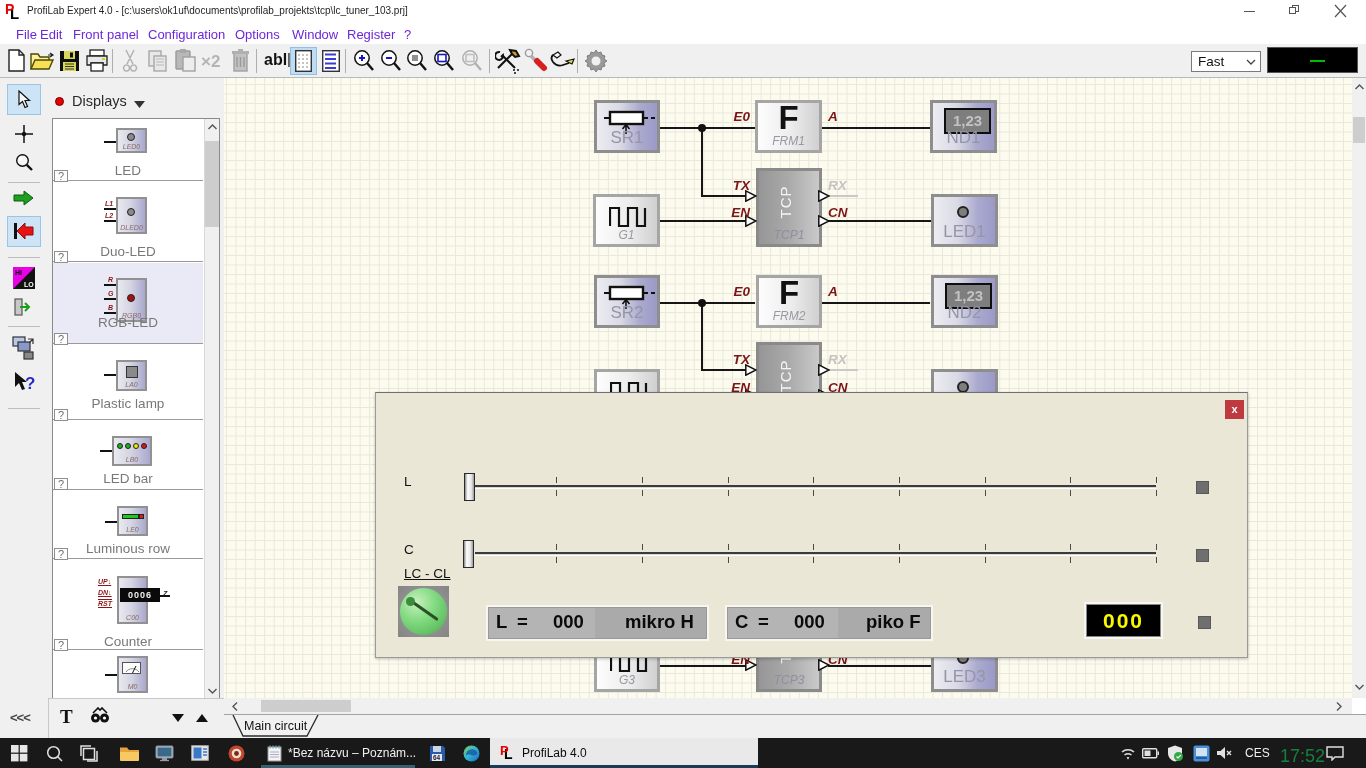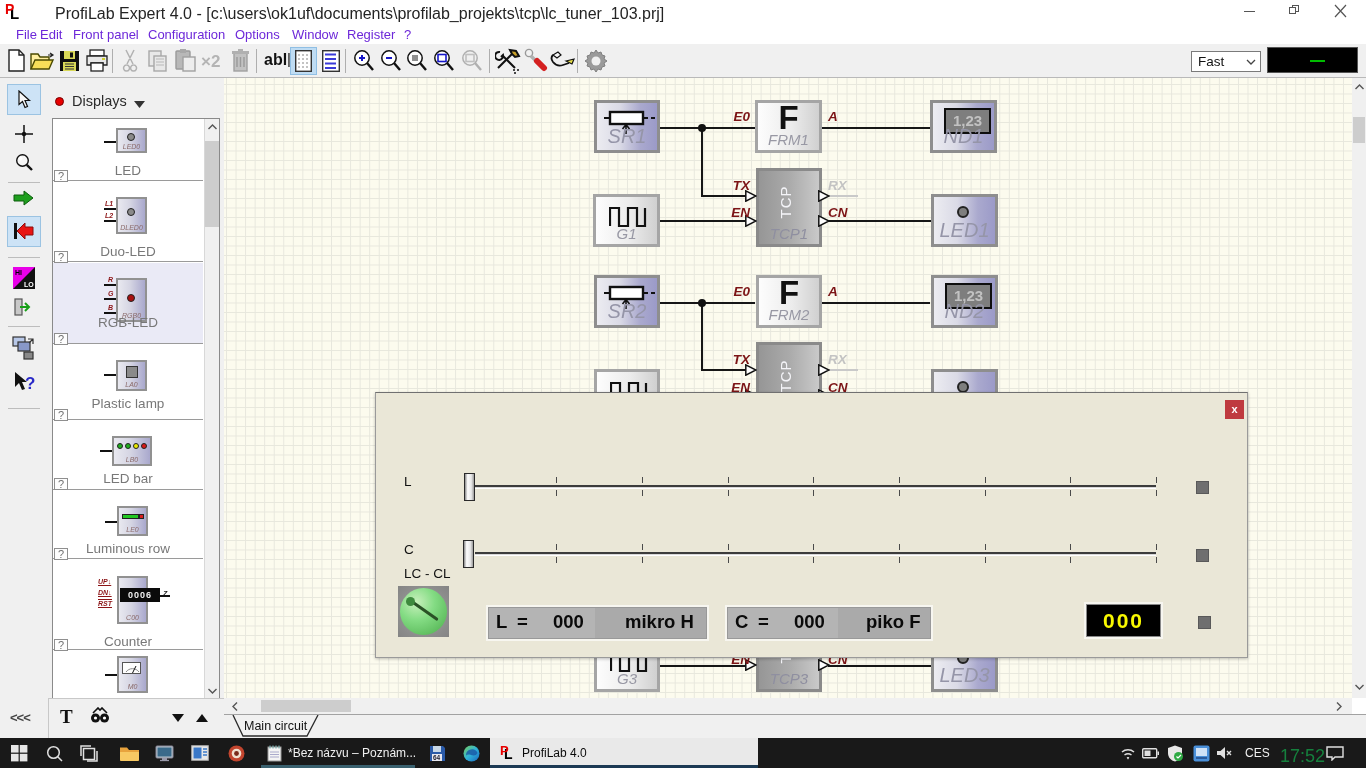--- a/index.html
+++ b/index.html
@@ -1,19 +1,19 @@
 <!DOCTYPE html>
 <html><head>
 <meta charset="utf-8">
 <style>
 * { margin:0; padding:0; box-sizing:border-box; }
 html,body { width:1366px; height:768px; overflow:hidden; font-family:"Liberation Sans", sans-serif; background:#fff; }
 .abs { position:absolute; }
 #titlebar { position:absolute; left:0; top:0; width:1366px; height:24px; background:#fff; }
-#title-text { position:absolute; left:27px; top:5px; font-size:16px; color:#242424;margin-left:28px; }
+#title-text { position:absolute; left:27px; top:5px; font-size:10px; color:#242424; }
 #menubar { position:absolute; left:0; top:24px; width:1366px; height:20px; background:#fff; }
 #menubar span { position:absolute; top:3px; font-size:13px; color:#6d28d9; }
 #toolbar { position:absolute; left:0; top:44px; width:1366px; height:34px; background:#f0f0f0; border-bottom:1px solid #b9b9b9; }
 .tsep { position:absolute; top:5px; width:1px; height:24px; background:#aeaeae; }
 #lefttools { position:absolute; left:0; top:78px; width:48px; height:620px; background:#f0f0f0; }
 .lsep { position:absolute; left:8px; width:32px; height:1px; background:#bdbdbd; }
 .lbtn { position:absolute; left:7px; width:34px; height:31px; background:#cde3f6; border:1px solid #9bc3e2; }
 #sidebar { position:absolute; left:48px; top:78px; width:176px; height:620px; background:#f0f0f0; }
 #dlist { position:absolute; left:4px; top:40px; width:168px; height:581px; background:#fff; border:1px solid #8a8a8a; overflow:hidden; }
 .cell { position:absolute; left:0; width:150px; border-bottom:1px solid #9a9a9a; }
@@ -28,22 +28,22 @@
   background-image:linear-gradient(90deg,#e7e7dd 1px,transparent 1px),linear-gradient(#e7e7dd 1px,transparent 1px);
   background-size:9.56px 9.5px; background-position:2px 6px; }
 .wire { position:absolute; background:#161616; height:2px; }
 .vwire { position:absolute; background:#161616; width:2px; }
 .stub { position:absolute; background:#c9c9c9; height:2px; }
 .dot { position:absolute; width:8px; height:8px; background:#111; border-radius:50%; }
 .box { position:absolute; }
 .disp { background:linear-gradient(90deg,#ececf1 0%,#dadae6 38%,#aaa9ce 72%,#9b9ac8 100%); border:3px solid #8e8e8e; }
 .lite { background:linear-gradient(90deg,#fdfdfd 0%,#ececec 55%,#d0d0d0 100%); border:3px solid #a5a5a5; }
 .tcpb { background:linear-gradient(90deg,#969696 0%,#aaaaaa 50%,#c9c9c9 100%); border:3px solid #8a8a8a; }
-.bname { position:absolute; width:100%; bottom:2px; text-align:center; font-style:italic; font-size:20px; color:#9595a8; }
-.tname { position:absolute; width:100%; bottom:2px; text-align:center; font-style:italic; font-size:15px; color:#9898a4; }
+.bname { position:absolute; width:100%; bottom:2px; text-align:center; font-size:17px; color:#9595a8; }
+.tname { position:absolute; width:100%; bottom:2px; text-align:center; font-style:italic; font-size:12px; color:#9898a4; }
 .vtcp { position:absolute; color:#f4f4f8; font-size:15px; letter-spacing:1px; transform:rotate(-90deg); transform-origin:center; }
 .plbl { position:absolute; font-style:italic; font-weight:bold; font-size:13.5px; color:#7c1416; }
 .glbl { position:absolute; font-style:italic; font-weight:bold; font-size:13.5px; color:#c3c3c3; }
 .tri { position:absolute; width:12px; height:12px; }
 .ledc { position:absolute; width:12px; height:12px; border-radius:50%; background:#7e7e7e; border:2px solid #222; }
 .ndd { position:absolute; left:11px; top:5px; width:47px; height:26px; background:#7e7e7e; border:2px solid #0e0e0e; color:#c2c2c2; font-weight:bold; font-size:15px; text-align:center; line-height:22px; }
 #vscroll { position:absolute; left:1352px; top:78px; width:14px; height:620px; background:#f0f0f0; }
 #hscroll { position:absolute; left:224px; top:698px; width:1128px; height:16px; background:#f0f0f0; }
 #bottombar { position:absolute; left:0; top:698px; width:224px; height:40px; background:#f0f0f0; }
 #tabbar { position:absolute; left:224px; top:714px; width:1142px; height:24px; background:#f0f0f0; border-top:1px solid #a2a2a2; }
@@ -621,21 +621,21 @@
     <div class="tick" style="left:780px;top:151px;"></div>
   <div class="tick" style="left:180px;top:164px;"></div>
     <div class="tick" style="left:266px;top:164px;"></div>
     <div class="tick" style="left:352px;top:164px;"></div>
     <div class="tick" style="left:437px;top:164px;"></div>
     <div class="tick" style="left:523px;top:164px;"></div>
     <div class="tick" style="left:609px;top:164px;"></div>
     <div class="tick" style="left:694px;top:164px;"></div>
     <div class="tick" style="left:780px;top:164px;"></div>
   <div class="thumb" style="left:87px;top:147px;"></div>
-  <div class="abs" style="left:28px;top:173px;font-size:13.5px;color:#111;">LC - CL</div>
+  <div class="abs" style="left:28px;top:173px;font-size:13.5px;color:#111;text-decoration:underline;">LC - CL</div>
 
   <div class="abs" style="left:22px;top:193px;width:51px;height:51px;background:radial-gradient(circle at 50% 50%, #a8a8a8 0%, #909090 60%, #848484 100%);">
     <div style="position:absolute;left:2px;top:2px;width:47px;height:47px;border-radius:50%;background:radial-gradient(circle at 35% 30%, #c8f0bc 0%, #84dc84 40%, #58b858 85%, #3f9a3f 100%);"></div>
     <div style="position:absolute;left:10px;top:23px;width:33px;height:2.5px;background:#2a5226;transform:rotate(35deg);transform-origin:center;border-radius:2px;"></div>
     <div style="position:absolute;left:8px;top:11px;width:9px;height:9px;border-radius:50%;background:#3e8a3e;"></div>
   </div>
 
   <div class="abs" style="left:110px;top:212px;width:223px;height:36px;background:#f7f6f0;">
     <div style="position:absolute;left:2px;top:2px;width:219px;height:32px;border:1px solid #999;background:#b4b4b4;">
       <div style="position:absolute;left:106px;top:0;width:111px;height:30px;background:#aaaaaa;"></div>

